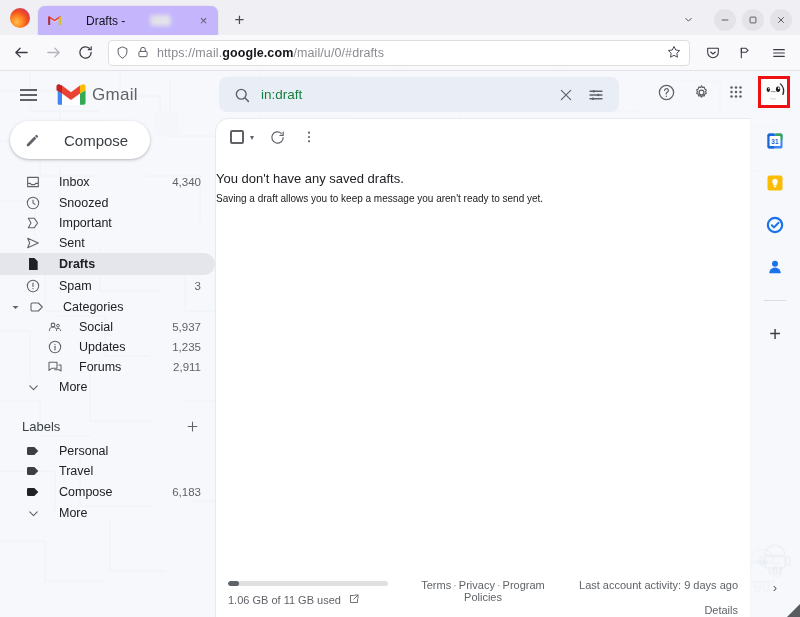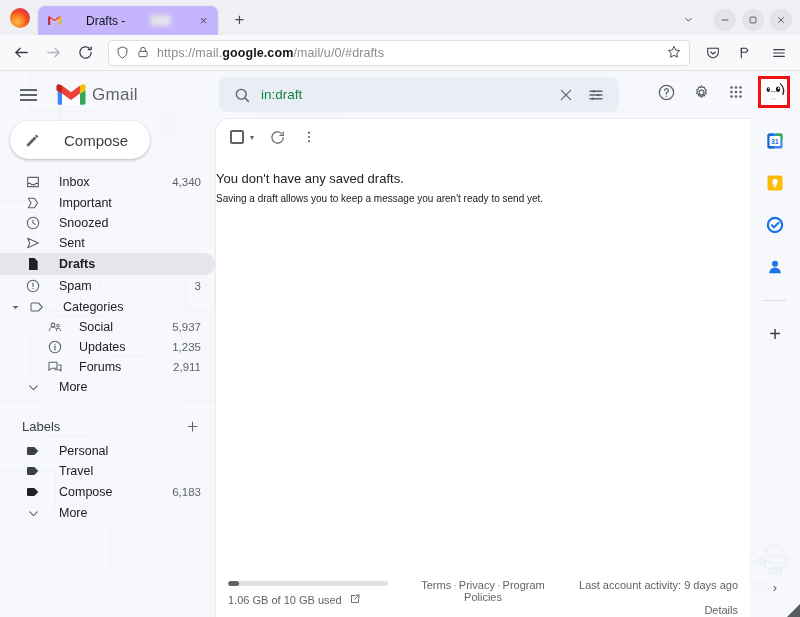--- a/index.html
+++ b/index.html
@@ -424,35 +424,35 @@
                 </svg>
             </span>
             <span class="lbl">Inbox</span>
             <span class="cnt">4,340</span>
           </div>
 
 
           <div class="navitem" style="height:20px">
             <span class="ic">
               <svg width="16" height="16" viewBox="0 0 24 24">
-                  <path d="M5 5h9l5 7-5 7H5l4-7z" fill="none" stroke="currentColor" stroke-width="1.6" stroke-linejoin="round"></path>
-                </svg>
-            </span>
-            <span class="lbl">Important</span>
-            <span class="cnt"></span>
-          </div>
-
-          <div class="navitem" style="height:20px">
-            <span class="ic">
-              <svg width="16" height="16" viewBox="0 0 24 24">
                   <circle cx="12" cy="12" r="8.5" fill="none" stroke="currentColor" stroke-width="1.6"></circle>
                   <path d="M12 7.5V12l3 2" fill="none" stroke="currentColor" stroke-width="1.6" stroke-linecap="round"></path>
                 </svg>
             </span>
             <span class="lbl">Snoozed</span>
+            <span class="cnt"></span>
+          </div>
+
+          <div class="navitem" style="height:20px">
+            <span class="ic">
+              <svg width="16" height="16" viewBox="0 0 24 24">
+                  <path d="M5 5h9l5 7-5 7H5l4-7z" fill="none" stroke="currentColor" stroke-width="1.6" stroke-linejoin="round"></path>
+                </svg>
+            </span>
+            <span class="lbl">Important</span>
             <span class="cnt"></span>
           </div>
 
           <div class="navitem" style="height:20px">
             <span class="ic">
               <svg width="16" height="16" viewBox="0 0 24 24">
                   <path d="M4 5l16 7-16 7 3-7z" fill="none" stroke="currentColor" stroke-width="1.6" stroke-linejoin="round"></path>
                 </svg>
             </span>
             <span class="lbl">Sent</span>
@@ -618,21 +618,21 @@
         </div>
 
         <div class="main-spacer"></div>
 
         <div class="footer">
           <div class="f-left">
             <div class="storage-bar">
               <div class="storage-fill" id="storage-fill" style="width: 7%;"></div>
             </div>
             <div class="storage-text">
-              <span>1.06 GB of 10 GB used</span>
+              <span>1.06 GB of 11 GB used</span>
               <span>
                 <svg width="12" height="12" viewBox="0 0 24 24">
                     <path d="M5 5h7M5 5v14h14v-7" fill="none" stroke="currentColor" stroke-width="1.8" stroke-linecap="round"></path>
                     <path d="M14 4h6v6M20 4l-8.5 8.5" fill="none" stroke="currentColor" stroke-width="1.8" stroke-linecap="round" stroke-linejoin="round"></path>
                   </svg>
               </span>
             </div>
           </div>
 
           <div class="f-mid">

